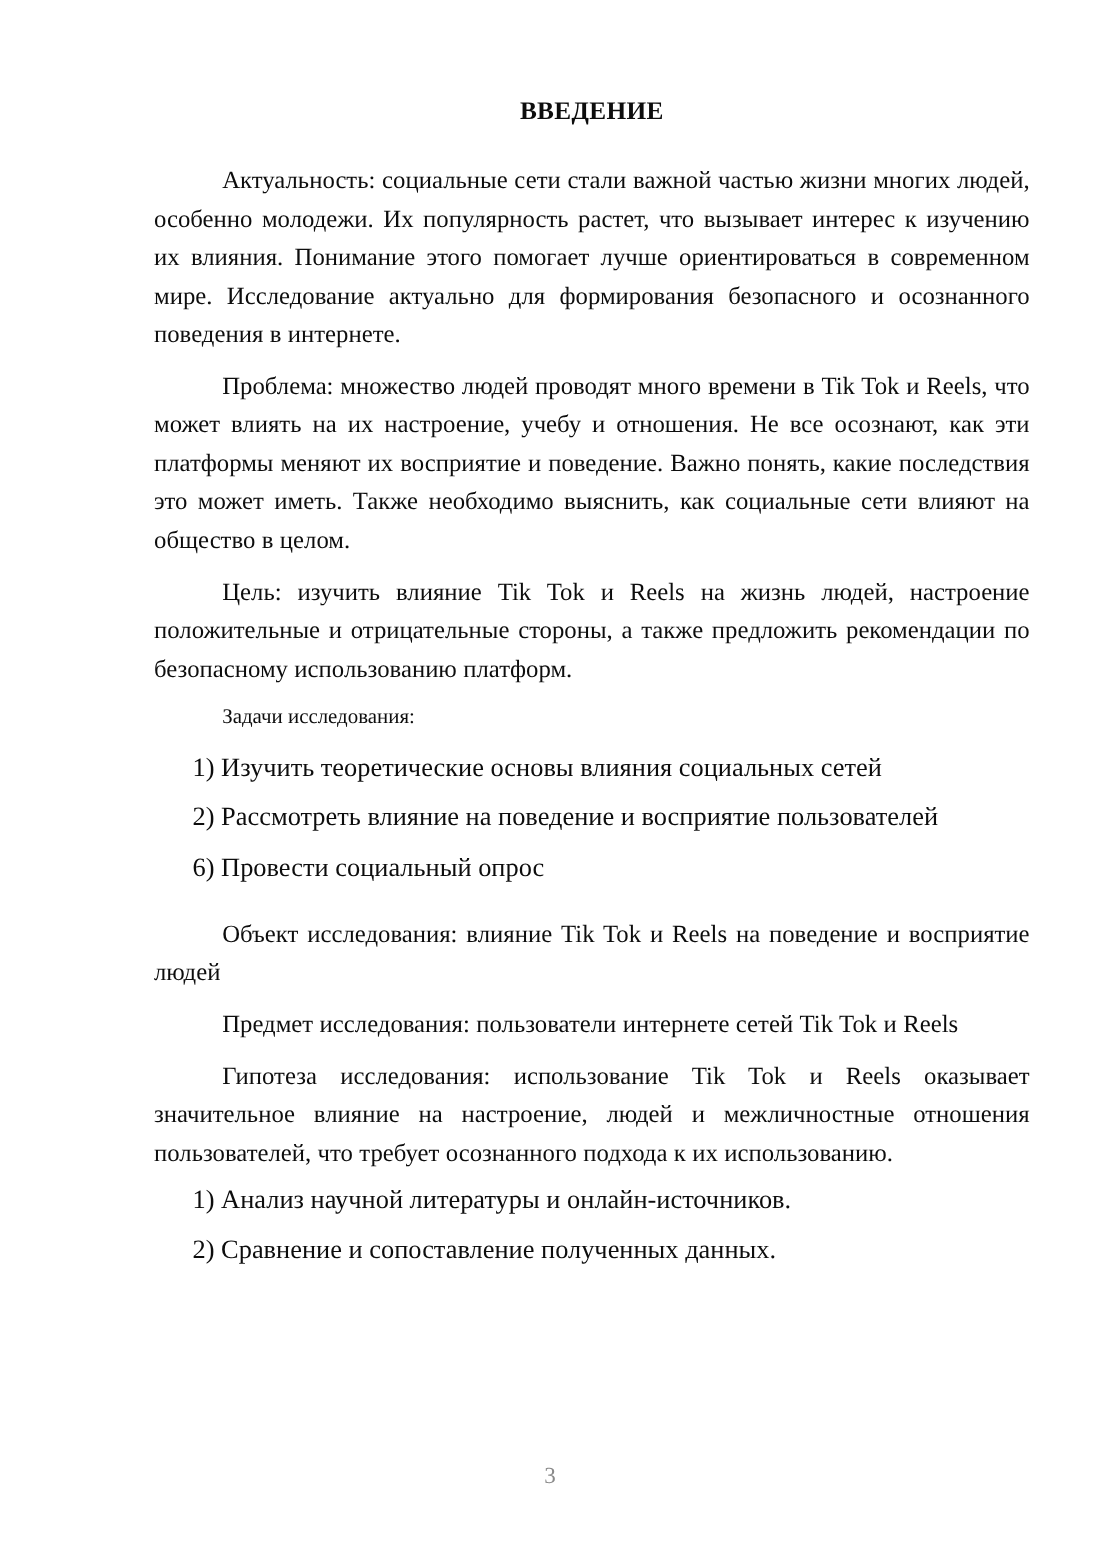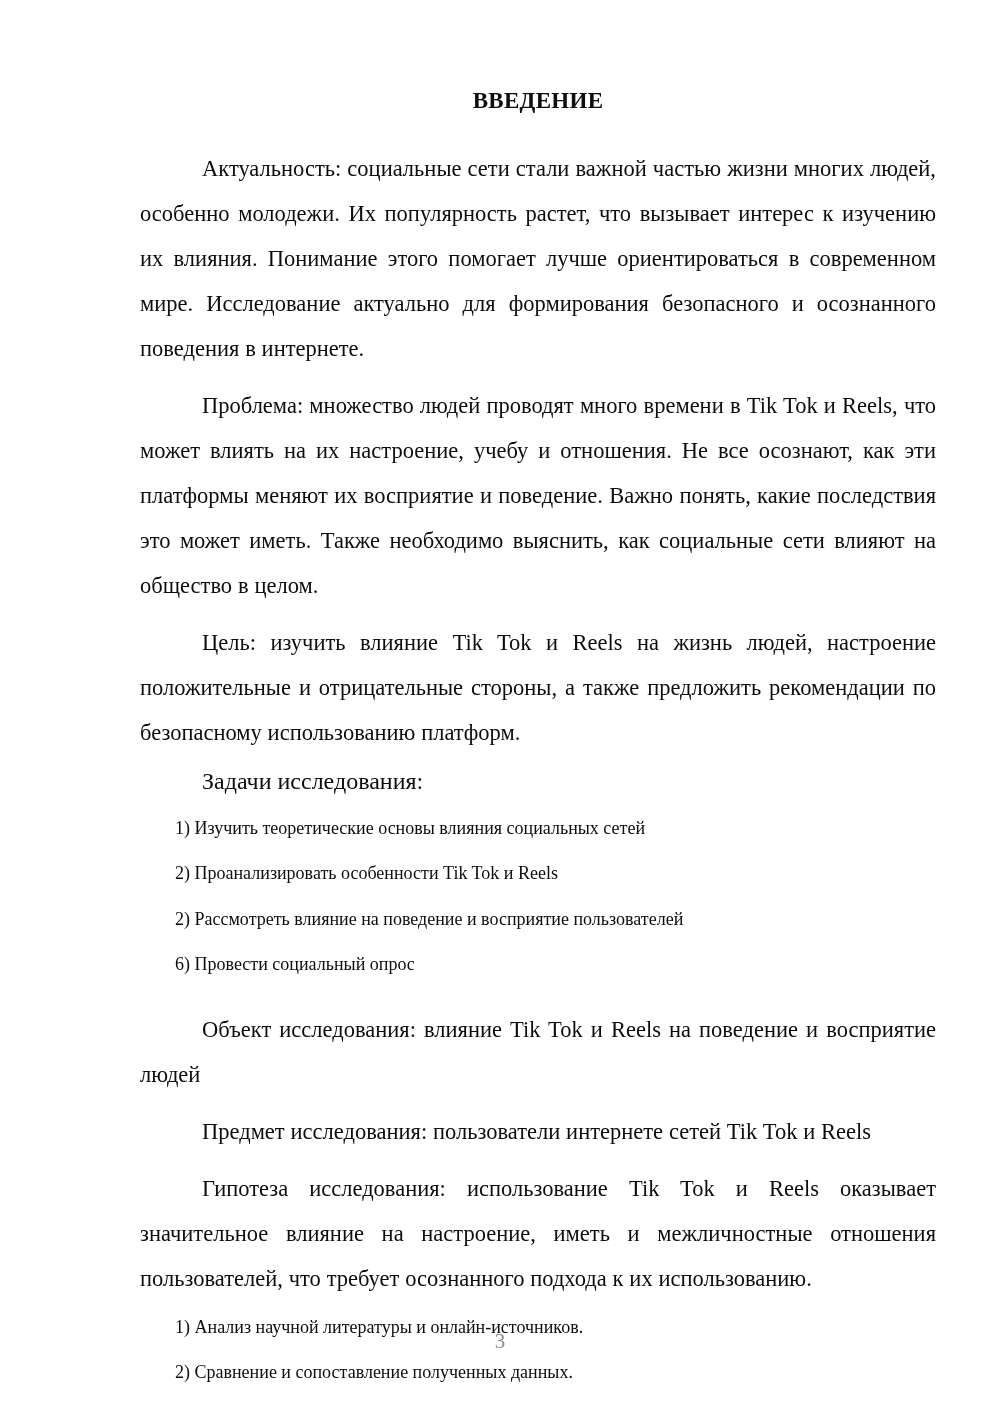--- a/index.html
+++ b/index.html
@@ -38,45 +38,45 @@
     font-size: 23px;
     font-weight: bold;
     text-align: center;
     letter-spacing: 0.3px;
     margin: 0 0 30px 0;
     line-height: 30px;
   }
 
   .para {
     font-size: 22.5px;
-    line-height: 45px;
+    line-height: 35px;
     text-align: justify;
     text-justify: inter-word;
     text-indent: 62px;
     margin: 12px 0 7px 0;
     hyphens: none;
     word-spacing: 0.2px;
   }
 
   .label-line {
-    font-size: 24px;
+    font-size: 19px;
     line-height: 39.5px;
     text-indent: 62px;
     text-align: left;
     margin: 0 0 7px 0;
   }
 
   .list {
     list-style: none;
     margin: 0 0 6px 0;
     padding: 0;
   }
 
   .list-item {
-    font-size: 18px;
+    font-size: 24px;
     line-height: 39.5px;
     text-align: left;
     padding-left: 35px;
     margin: 0 0 6px 0;
     white-space: nowrap;
   }
 
   .gap-small { height: 4px; }
 
   .page-number {
@@ -102,32 +102,31 @@
     <p class="para">Актуальность: социальные сети стали важной частью жизни многих людей, особенно молодежи. Их популярность растет, что вызывает интерес к изучению их влияния. Понимание этого помогает лучше ориентироваться в современном мире. Исследование актуально для формирования безопасного и осознанного поведения в интернете.</p>
 
     <p class="para">Проблема: множество людей проводят много времени в Tik Tok и Reels, что может влиять на их настроение, учебу и отношения. Не все осознают, как эти платформы меняют их восприятие и поведение. Важно понять, какие последствия это может иметь. Также необходимо выяснить, как социальные сети влияют на общество в целом.</p>
 
     <p class="para">Цель: изучить влияние Tik Tok и Reels на жизнь людей, настроение положительные и отрицательные стороны, а также предложить рекомендации по безопасному использованию платформ.</p>
 
     <p class="label-line">Задачи исследования:</p>
 
     <ul class="list">
       <li class="list-item">1) Изучить теоретические основы влияния социальных сетей</li>
-      <li class="list-item">2) Проанализировать особенности Tik Tok и Reels</li>
       <li class="list-item">2) Рассмотреть влияние на поведение и восприятие пользователей</li>
       <li class="list-item">6) Провести социальный опрос</li>
     </ul>
 
     <div class="gap-small"></div>
 
     <p class="para">Объект исследования: влияние Tik Tok и Reels на поведение и восприятие людей</p>
 
     <p class="para">Предмет исследования: пользователи интернете сетей Tik Tok и Reels</p>
 
-    <p class="para">Гипотеза исследования: использование Tik Tok и Reels оказывает значительное влияние на настроение, иметь и межличностные отношения пользователей, что требует осознанного подхода к их использованию.</p>
+    <p class="para">Гипотеза исследования: использование Tik Tok и Reels оказывает значительное влияние на настроение, людей и межличностные отношения пользователей, что требует осознанного подхода к их использованию.</p>
 
 
     <ul class="list">
       <li class="list-item">1) Анализ научной литературы и онлайн-источников.</li>
       <li class="list-item">2) Сравнение и сопоставление полученных данных.</li>
     </ul>
 
   </div>
 
   <div class="page-number">3</div>

